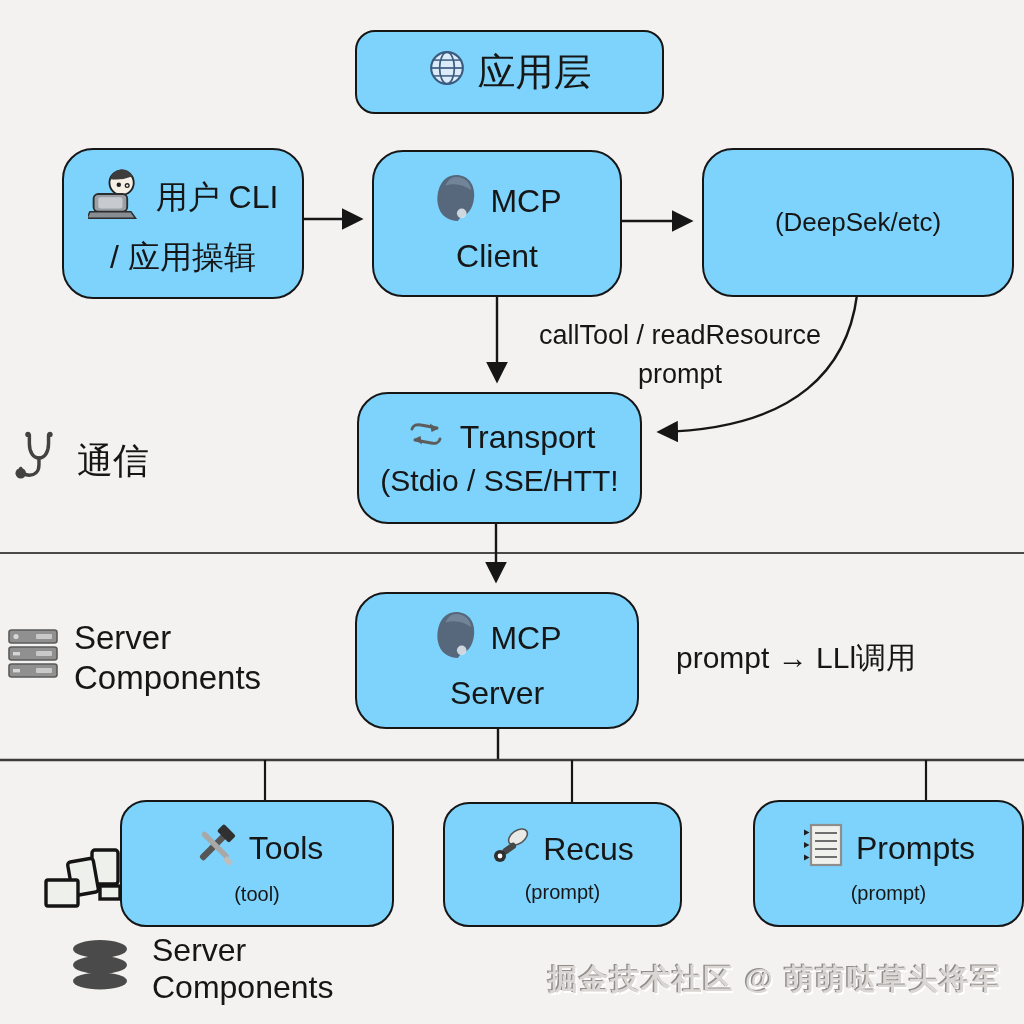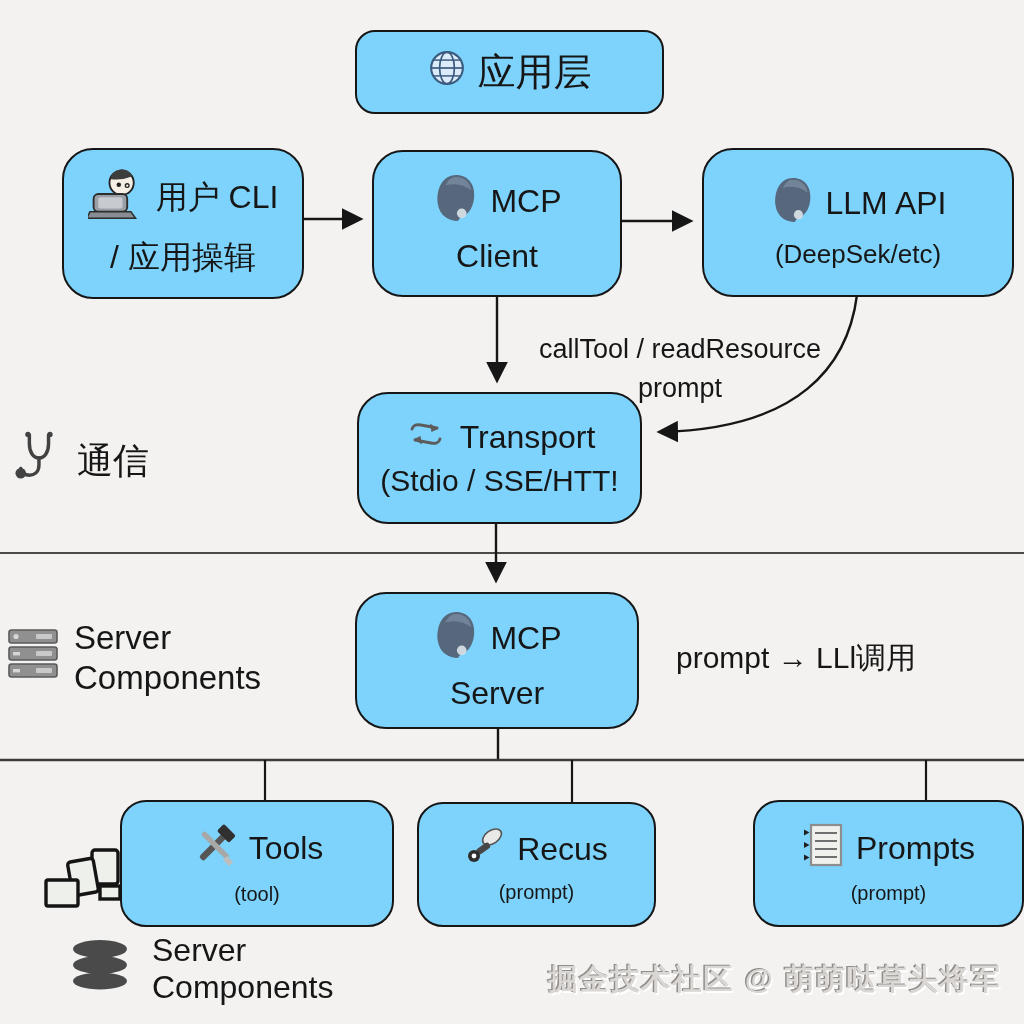--- a/index.html
+++ b/index.html
@@ -22,24 +22,24 @@
   .free-text{position:absolute;z-index:2;}
   #node-app{left:355px;top:30px;width:305px;height:80px;border-radius:20px;font-size:38px;}
   #node-user{left:62px;top:148px;width:238px;height:147px;font-size:32px;}
   #node-client{left:372px;top:150px;width:246px;height:143px;font-size:32px;}
   #node-llm{left:702px;top:148px;width:308px;height:145px;font-size:32px;}
   #node-llm .l2{font-size:26px;}
   #node-transport{left:357px;top:392px;width:281px;height:128px;font-size:32px;}
   #node-transport .l2{font-size:30px;}
   #node-mcpserver{left:355px;top:592px;width:280px;height:133px;font-size:32px;}
   #node-tools{left:120px;top:800px;width:270px;height:123px;font-size:32px;}
-  #node-resources{left:417px;top:802px;width:235px;height:121px;font-size:32px;text-align:center;}
+  #node-resources{left:443px;top:802px;width:235px;height:121px;font-size:32px;text-align:center;}
   #node-prompts{left:753px;top:800px;width:267px;height:123px;font-size:32px;}
   .node .l2{font-size:20px;}
-  #lbl-calltool{left:500px;top:316px;width:360px;text-align:center;font-size:27px;line-height:1.45;margin-top:14px;}
+  #lbl-calltool{left:500px;top:316px;width:360px;text-align:center;font-size:27px;line-height:1.45;}
   #lbl-comm{left:15px;top:430px;font-size:36px;}
   #lbl-servercomp-mid{left:8px;top:618px;font-size:33px;}
   #lbl-promptflow{left:676px;top:638px;font-size:30px;}
   #grp-servercomp-bottom{left:28px;top:848px;}
   #lbl-servercomp-bottom{position:absolute;left:40px;top:84px;display:flex;align-items:center;gap:14px;font-size:32px;}
   #icon-pages{position:absolute;left:10px;top:0;}
   #watermark{
     right:22px;top:960px;left:auto;width:1000px;text-align:right;
     font-size:29px;font-weight:bold;letter-spacing:2px;
     color:#d9d6d3;
@@ -120,30 +120,20 @@
           <path d="M25 4 C34 4 40 10 41 18 C33 12 24 10 14 13 C17 7 20 4 25 4 Z" fill="#7b8da1" opacity="0.75"></path>
           <circle cx="31" cy="42" r="5" fill="#dde3e9" opacity="0.9"></circle>
         </svg>
       </span>
       <span>MCP</span>
     </div>
     <div style="font-size:32px;">Client</div>
   </div>
 
   <div class="node big-r" id="node-llm">
-    <div class="row">
-      <span>
-        <svg width="44" height="48" viewBox="0 0 48 52">
-          <path d="M25 2 C38 2 45 12 44 25 C43 38 36 45 29 47 L27 50 C18 50 8 45 6 32 C4 17 11 2 25 2 Z" fill="#57687d"></path>
-          <path d="M25 4 C34 4 40 10 41 18 C33 12 24 10 14 13 C17 7 20 4 25 4 Z" fill="#7b8da1" opacity="0.75"></path>
-          <circle cx="31" cy="42" r="5" fill="#dde3e9" opacity="0.9"></circle>
-        </svg>
-      </span>
-      <span>LLM API</span>
-    </div>
     <div class="l2">(DeepSek/etc)</div>
   </div>
 
   <div class="free-text" id="lbl-calltool">
     <div>callTool / readResource</div>
     <div>prompt</div>
   </div>
 
   <div class="node big-r" id="node-transport">
     <div class="row">

